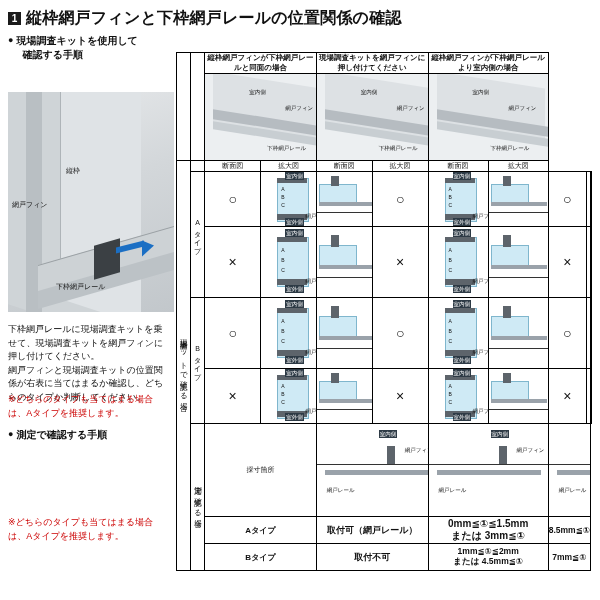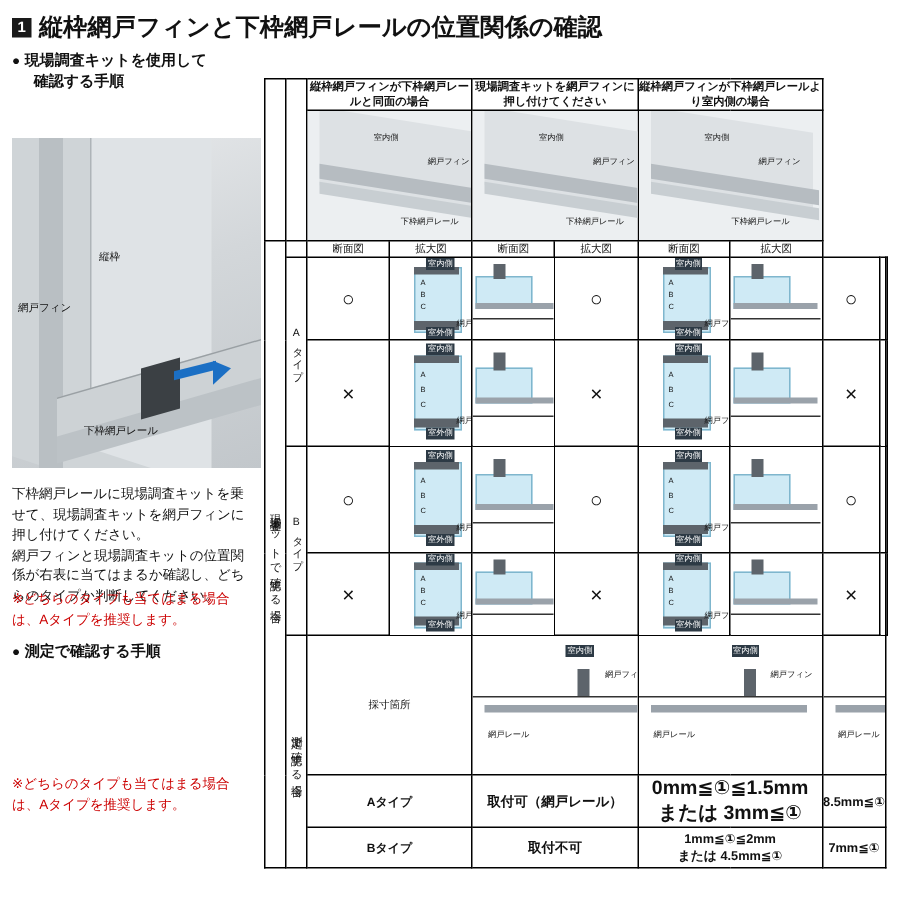--- a/index.html
+++ b/index.html
@@ -438,21 +438,21 @@
         <div class="line" style="left:0;top:40px;width:124px"></div>
         <div class="mid" style="left:8px;top:46px;width:104px;height:5px"></div>
 
         <div class="tagw" style="left:10px;top:62px">網戸レール</div>
       </td>
     </tr>
 
     <tr>
       <td colspan="2" class="sub bold" style="font-size:8px;height:26px">Aタイプ</td>
       <td colspan="2" class="sub bold" style="font-size:9px">取付可（網戸レール）</td>
-      <td colspan="2" class="sub bold" style="font-size:13px;white-space:pre-line">0mm≦①≦1.5mm
+      <td colspan="2" class="sub bold" style="font-size:10px;white-space:pre-line">0mm≦①≦1.5mm
 または   3mm≦①</td>
       <td colspan="2" class="sub bold" style="font-size:8.5px">8.5mm≦①</td>
     </tr>
 
     <tr>
       <td colspan="2" class="sub bold" style="font-size:8px;height:26px">Bタイプ</td>
       <td colspan="2" class="sub bold" style="font-size:9px">取付不可</td>
       <td colspan="2" class="sub bold" style="font-size:8.5px;white-space:pre-line">1mm≦①≦2mm
 または  4.5mm≦①</td>
       <td colspan="2" class="sub bold" style="font-size:8.5px">7mm≦①</td>

